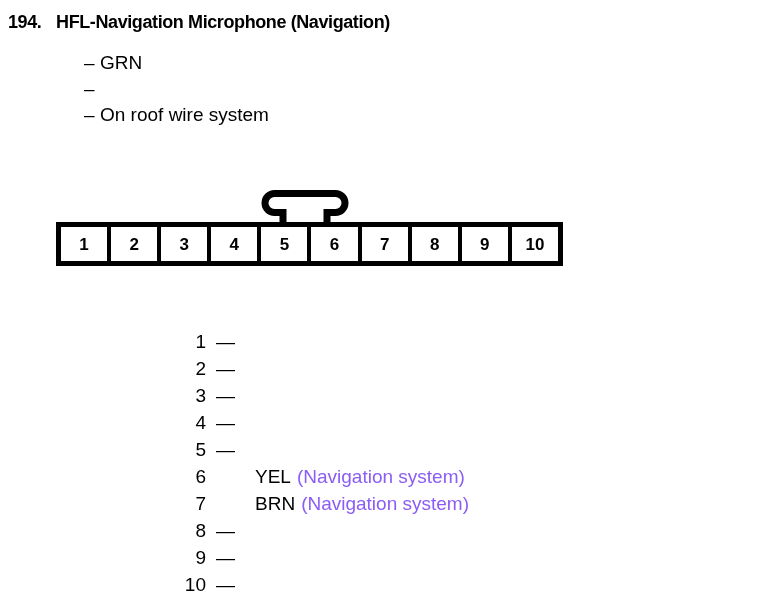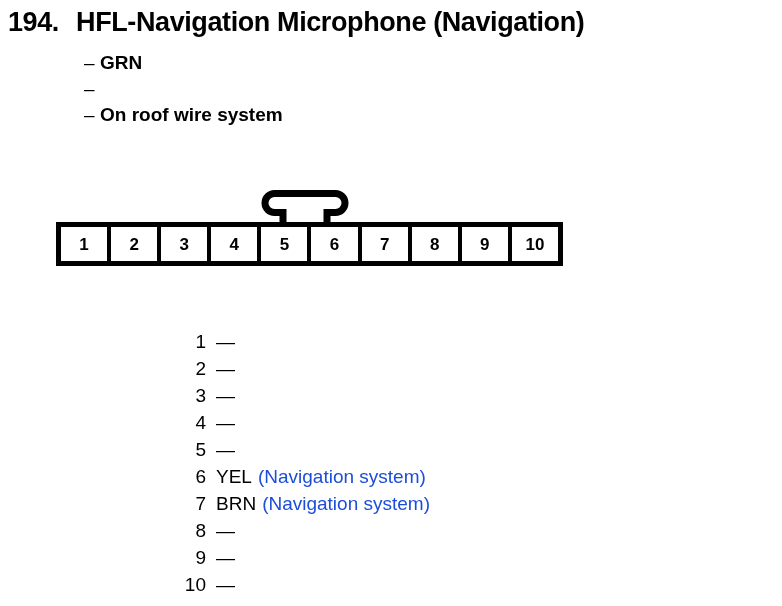--- a/index.html
+++ b/index.html
@@ -20,21 +20,21 @@
 
   
   #title-block {
     position: absolute;
     left: 8px;
     top: 6px;
     width: 772px;
     white-space: nowrap;
   }
   #page-title {
-    font-size: 27px;
+    font-size: 18px;
     font-weight: bold;
     letter-spacing: -0.4px;
     line-height: 32px;
   }
   .title-num {
     display: inline;
   }
   .title-text {
     display: inline;
   }
@@ -51,21 +51,20 @@
     font-size: 19px;
     line-height: 26px;
     white-space: nowrap;
   }
   .note-dash {
     width: 16px;
     flex: 0 0 16px;
   }
   .note-label {
     display: inline-block;
-    font-weight: bold;
   }
 
   
   #connector-wrap {
     position: absolute;
     left: 56px;
     top: 190px;
     width: 512px;
     height: 80px;
   }
@@ -120,23 +119,24 @@
   .pin-num {
     width: 66px;
     flex: 0 0 66px;
     text-align: right;
     padding-right: 10px;
     box-sizing: border-box;
     color: #000000;
   }
   .pin-code {
     color: #000000;
+    margin-left: 39px;
   }
   .pin-desc {
-    color: #1d4ed8;
+    color: #8b5cf6;
     padding-left: 6px;
   }
   .pin-empty {
     color: #000000;
     letter-spacing: 0;
   }
 </style>
 </head>
 <body>
 

